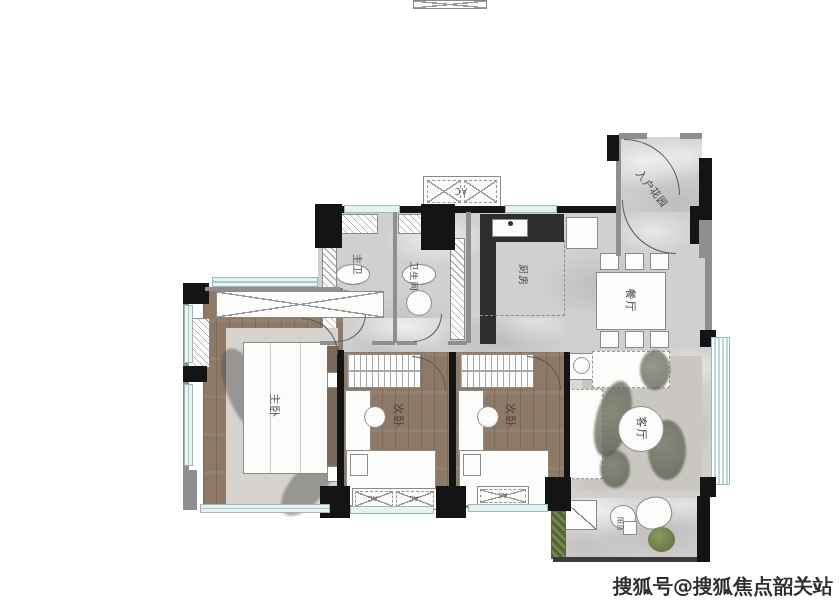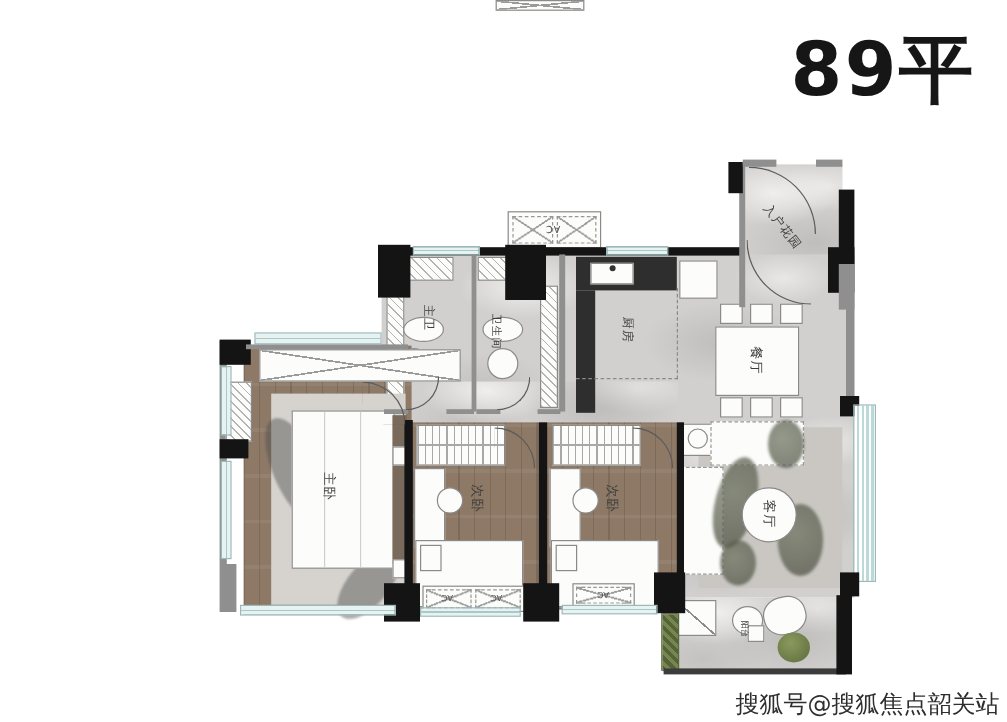--- a/index.html
+++ b/index.html
@@ -35,29 +35,28 @@
   .greenbox{background:repeating-linear-gradient(45deg,#55633a 0 3px,#76864c 3px 6px);border:1px solid #5a6840;}
   .bush{border-radius:50%;background:radial-gradient(circle at 40% 35%, #8a9a5d, #5d6b3c);}
   .arc{border:1.4px solid #5a5a5a;background:transparent;}
   .arc-tr{border-left:none;border-bottom:none;border-top-right-radius:100%;}
   .arc-br{border-left:none;border-top:none;border-bottom-right-radius:100%;}
   .arc-bl{border-right:none;border-top:none;border-bottom-left-radius:100%;}
   .lbl{position:absolute;color:#3d3d3d;font-size:11px;letter-spacing:1px;white-space:nowrap;}
   .r90{transform:rotate(90deg);transform-origin:center;}
   .r180{transform:rotate(180deg);}
   .title{position:absolute;top:16px;right:26px;font-size:62px;font-weight:700;color:#161616;letter-spacing:2px;}
-  .watermark{position:absolute;right:6px;bottom:2px;font-size:20px;font-weight:400;color:#2e2e2e;
+  .watermark{position:absolute;right:6px;bottom:2px;font-size:20px;font-weight:700;color:#2e2e2e;
     text-shadow:1px 1px 0 #fff,-1px -1px 0 #fff,1px -1px 0 #fff,-1px 1px 0 #fff,0 2px 2px rgba(255,255,255,.8);}
 </style>
 </head>
 <body>
 
 <div id="canvas">
 
-  <div class="title">89平</div>
   <div class="watermark">搜狐号@搜狐焦点韶关站</div>
 
   <div class="abs furn xpat" style="left:413px;top:0;width:74px;height:9px;"></div>
 
   <div class="abs marble" style="left:620px;top:137px;width:82px;height:119px;"></div>
   <div class="abs marble" style="left:318px;top:212px;width:394px;height:133px;"></div>
   <div class="abs marble" style="left:337px;top:318px;width:228px;height:40px;"></div>
   <div class="abs marble" style="left:565px;top:345px;width:147px;height:153px;"></div>
   <div class="abs marble" style="left:553px;top:498px;width:150px;height:62px;"></div>
   <div class="abs wood" style="left:203px;top:288px;width:140px;height:224px;"></div>

